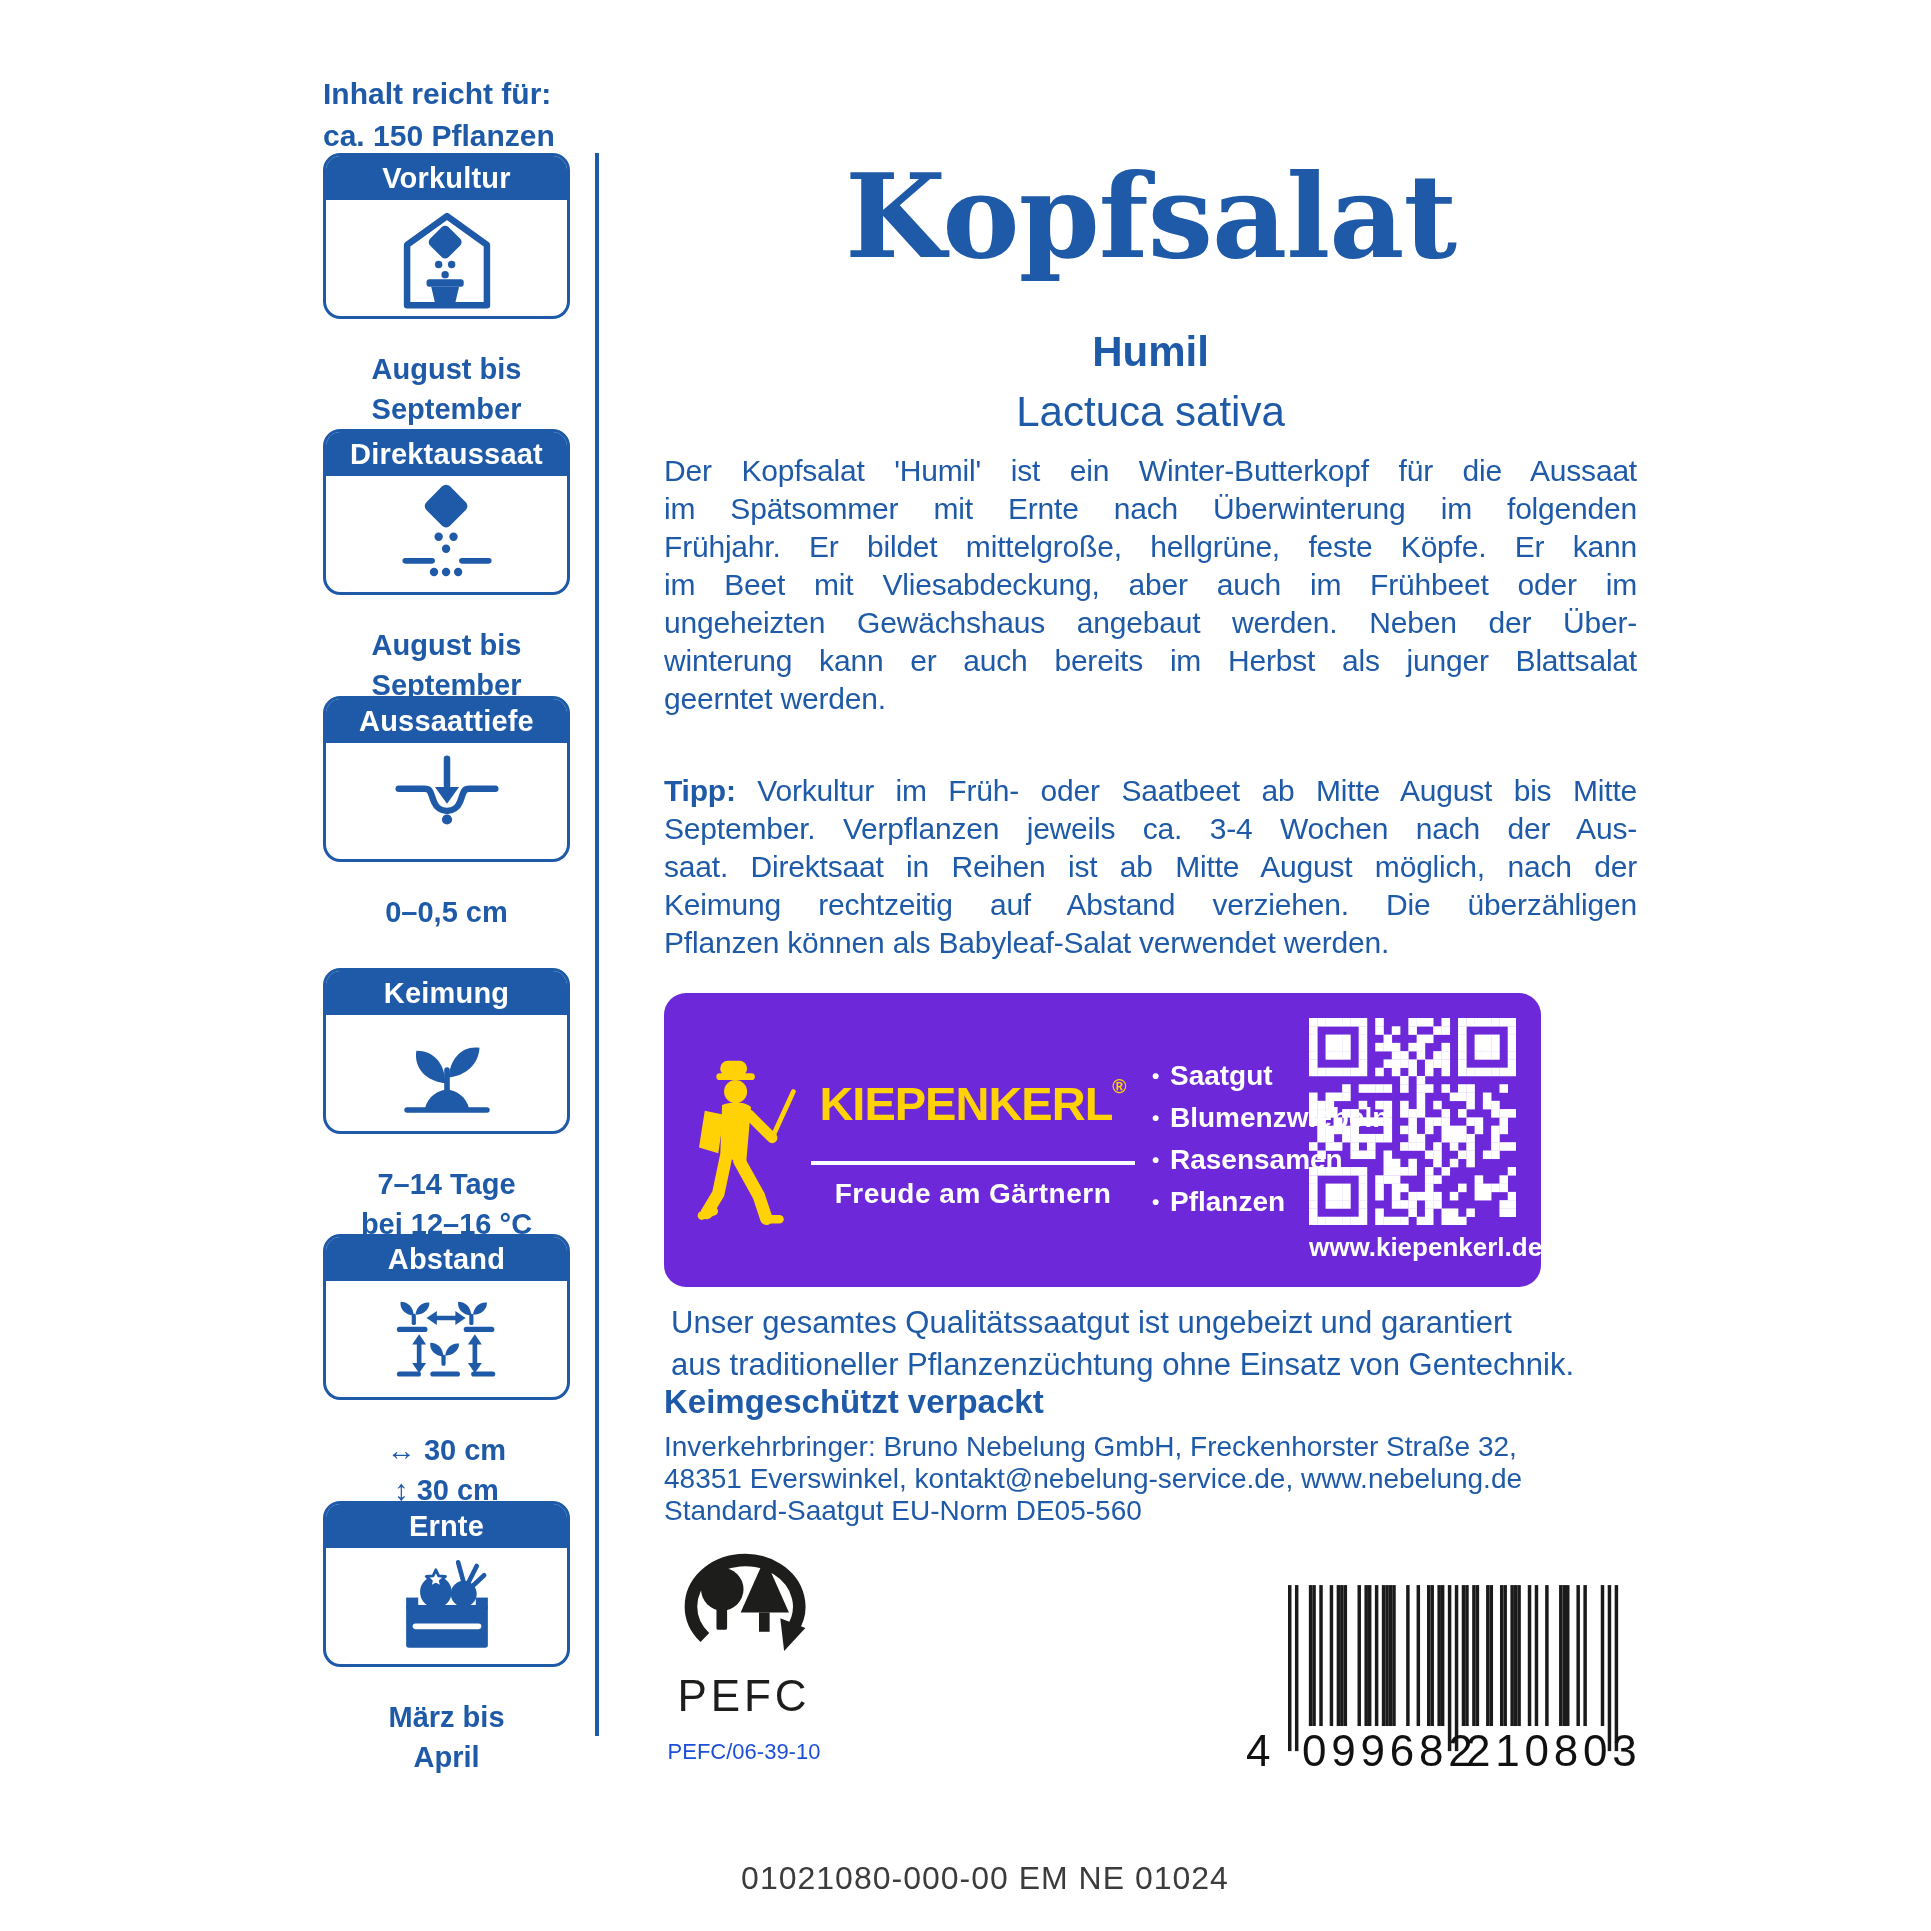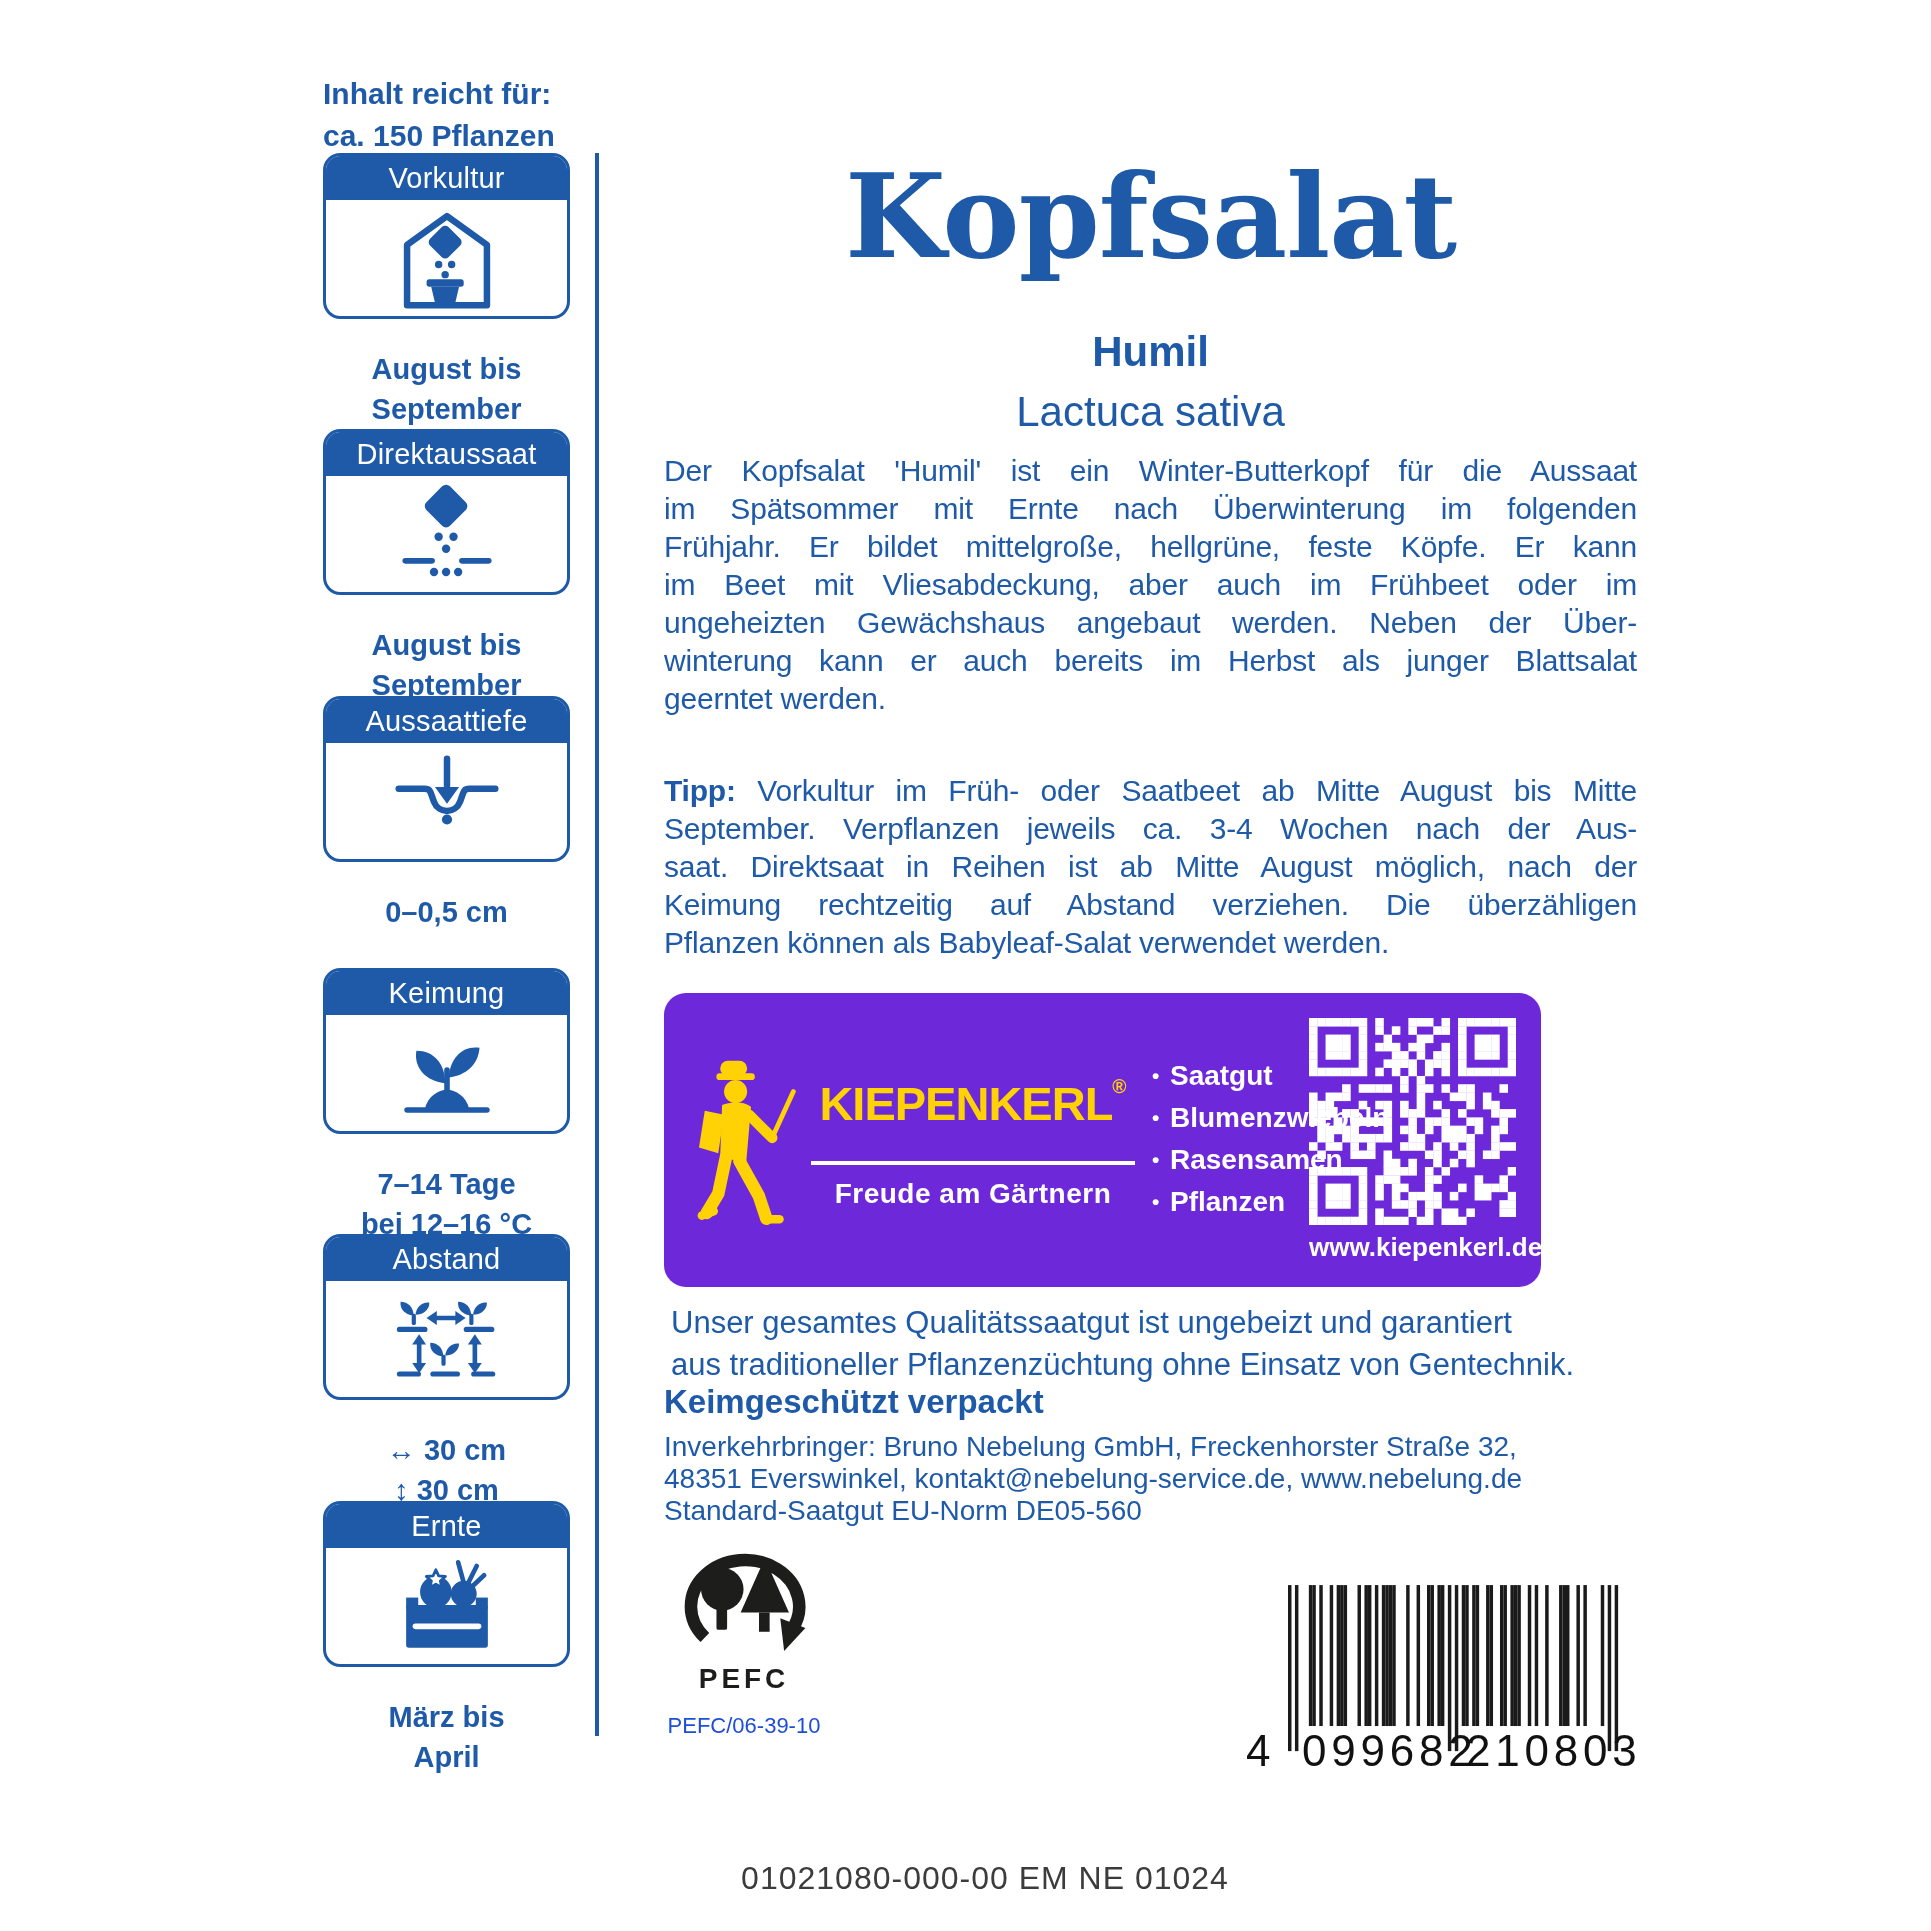--- a/index.html
+++ b/index.html
@@ -6,21 +6,21 @@
   .page{position:relative;width:1931px;height:1931px;background:#fff;overflow:hidden;
         font-family:"Liberation Sans","DejaVu Sans",sans-serif;}
   svg{display:block;}
 
   
   .content-note{position:absolute;left:323px;top:29px;font-size:30px;line-height:42px;
                 font-weight:600;color:#1e5aa8;margin-top:44px;}
   .info-group{position:absolute;left:323px;width:247px;}
   .info-box{height:166px;border:3.9px solid #1e5aa8;border-radius:17.4px;background:#fff;
             overflow:hidden;box-sizing:border-box;}
-  .info-box-header{height:44px;background:#1e5aa8;color:#fff;font-weight:400;font-size:29px;
+  .info-box-header{height:44px;background:#1e5aa8;color:#fff;font-weight:700;font-size:29px;
                    display:flex;align-items:center;justify-content:center;letter-spacing:0.2px;}
   .info-box-body{height:114px;display:flex;align-items:center;justify-content:center;color:#1e5aa8;}
   .caption{margin-top:30px;text-align:center;font-size:29px;line-height:40px;
            font-weight:700;color:#1e5aa8;}
   .divider{position:absolute;left:595px;top:153px;width:3.9px;height:1583px;background:#1e5aa8;}
 
   
   .main{position:absolute;left:664px;top:0;width:973px;color:#1e5aa8;}
   .title{position:absolute;top:153px;left:0;width:100%;text-align:center;
          font-family:"DejaVu Serif","Liberation Serif",serif;font-weight:700;
@@ -55,21 +55,21 @@
            font-size:26px;font-weight:700;}
 
   
   .statement{position:absolute;top:1302px;left:0;width:100%;font-size:31px;line-height:42px;margin-left:7px;}
   .packaging{position:absolute;top:1383px;left:0;width:100%;font-size:33px;font-weight:700;}
   .distributor{position:absolute;top:1431px;left:0;width:100%;font-size:28px;line-height:32px;}
 
   
   .pefc{position:absolute;left:657px;top:1537px;width:174px;text-align:center;color:#1d1d1b;}
   .pefc svg{margin:0 auto;}
-  .pefc-name{font-size:28px;font-weight:700;letter-spacing:3.9px;margin-top:8px;}
+  .pefc-name{font-size:44px;font-weight:400;letter-spacing:3.9px;margin-top:16px;}
   .pefc-code{font-size:22px;margin-top:18px;color:#1d4ed8;}
 
   
   .barcode{position:absolute;left:1246px;top:1585px;width:396px;height:193px;color:#111;}
   #bars{position:absolute;left:42px;top:0;}
   .bc-first{position:absolute;left:0;top:141px;font-size:44px;}
   .bc-mid{position:absolute;left:56px;top:141px;width:145px;text-align:center;
           font-size:44px;letter-spacing:4.8px;white-space:nowrap;}
   .bc-right{position:absolute;left:220px;top:141px;width:145px;text-align:center;
             font-size:44px;letter-spacing:4.8px;white-space:nowrap;}

